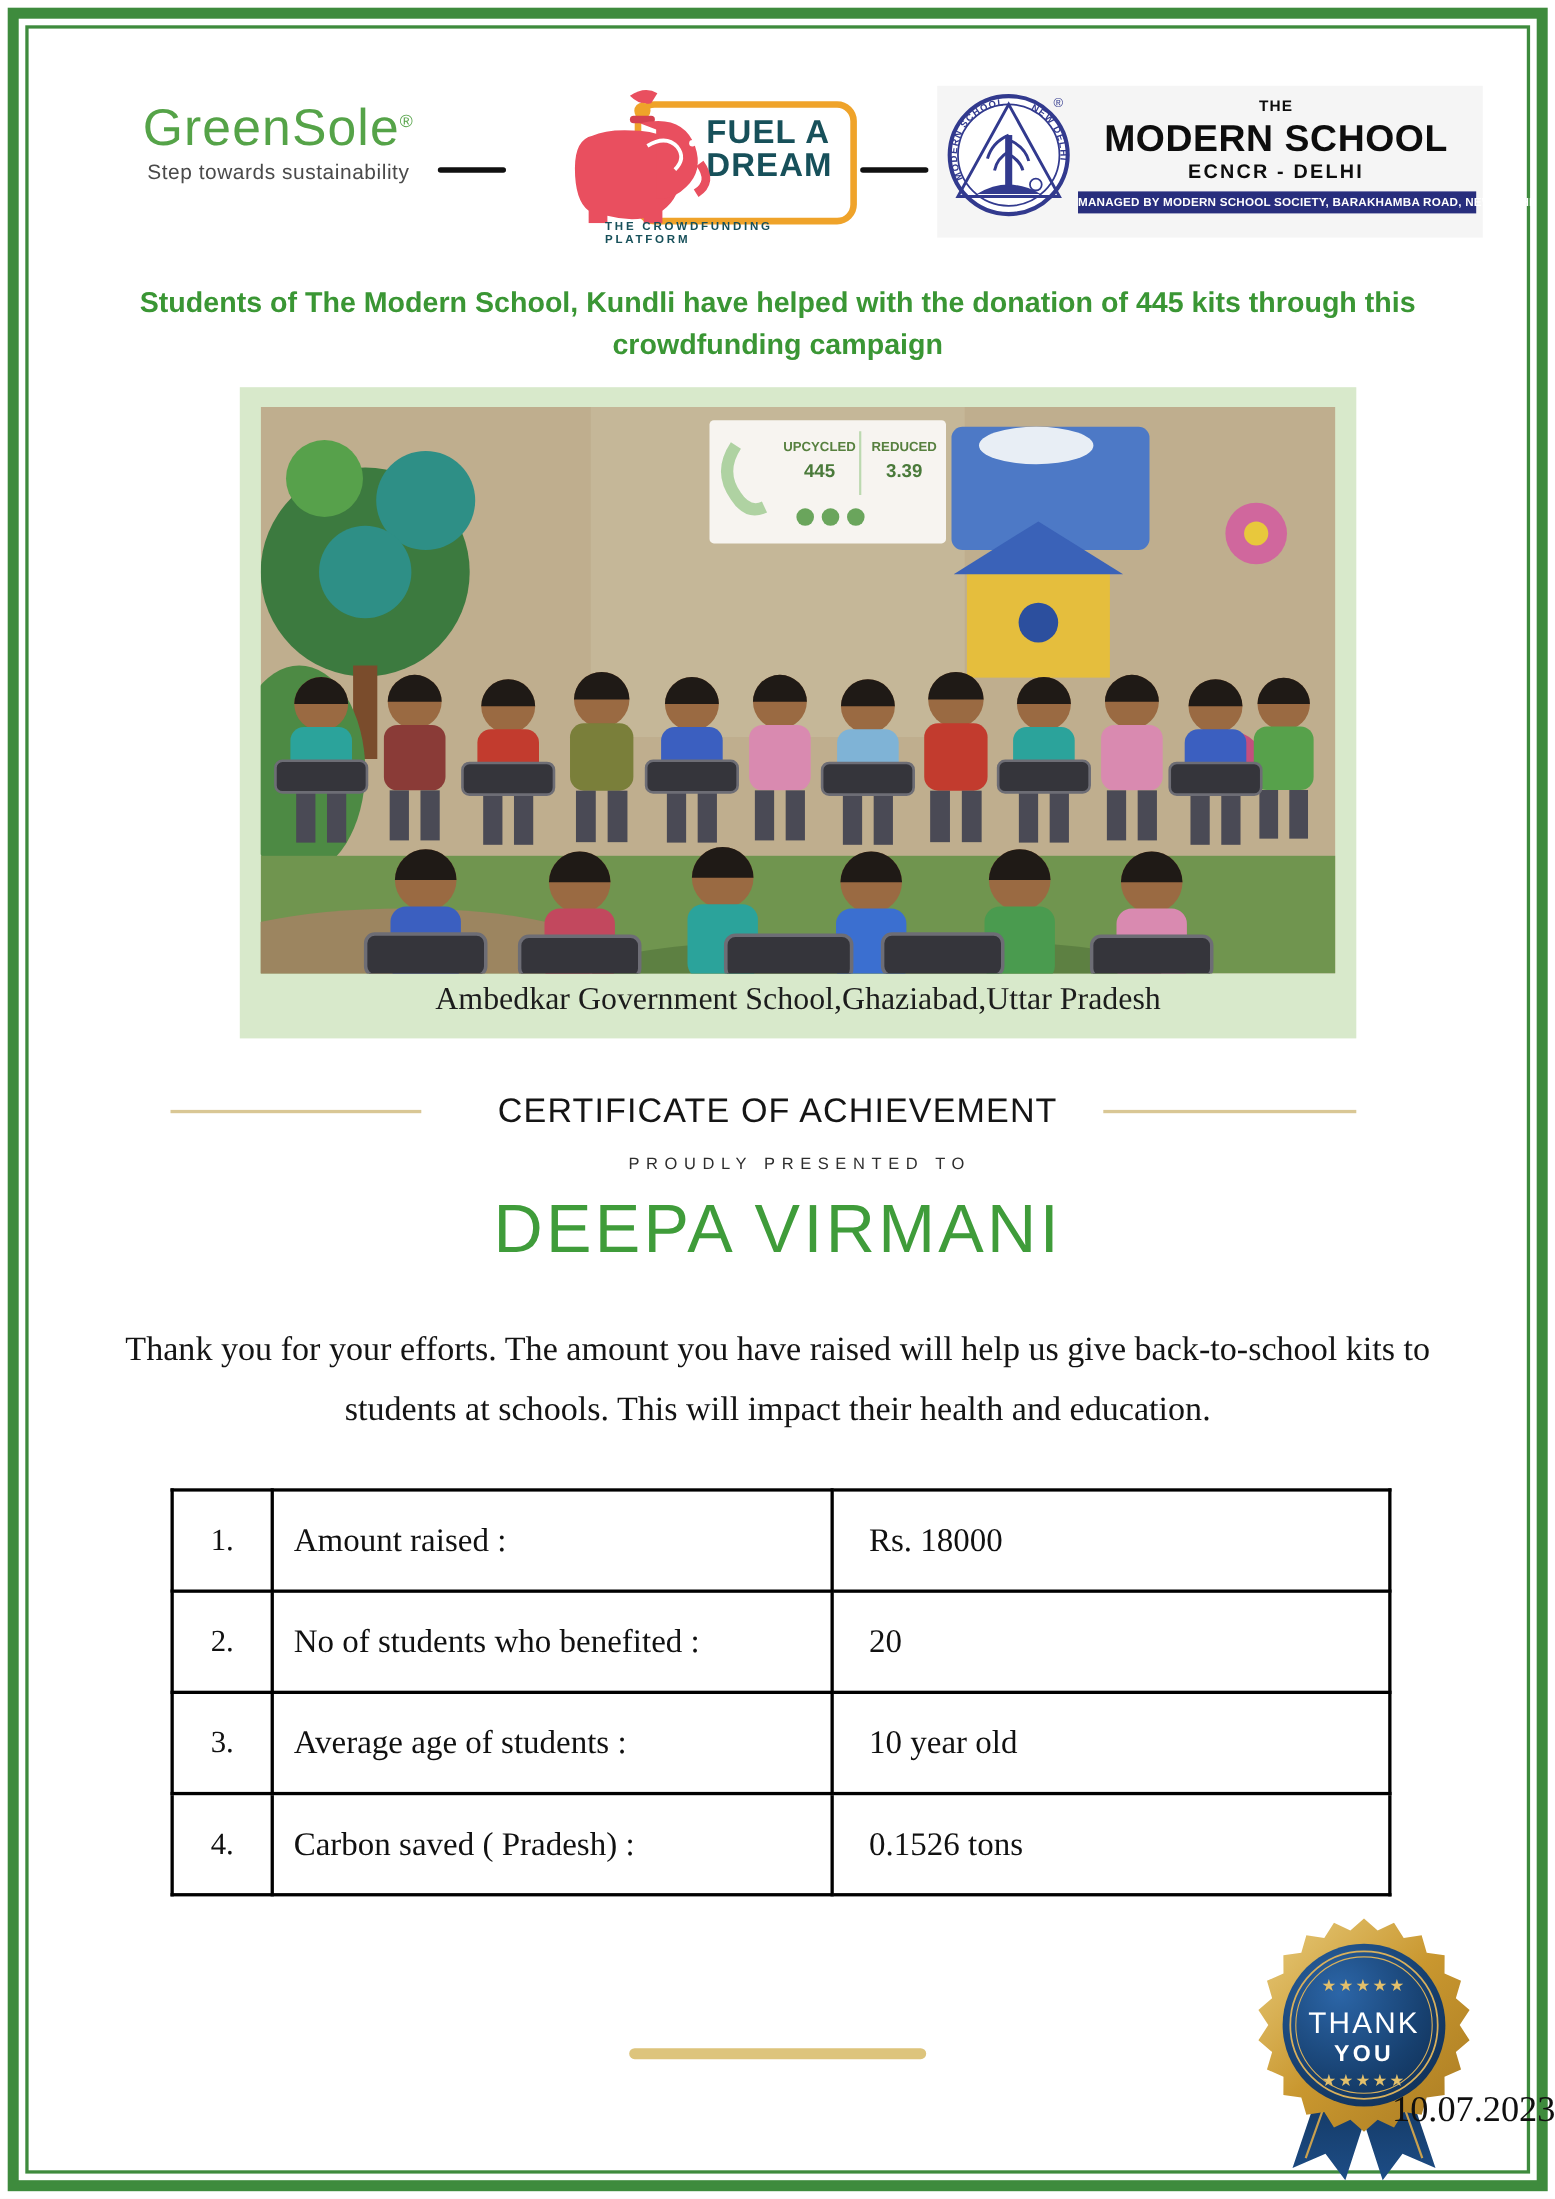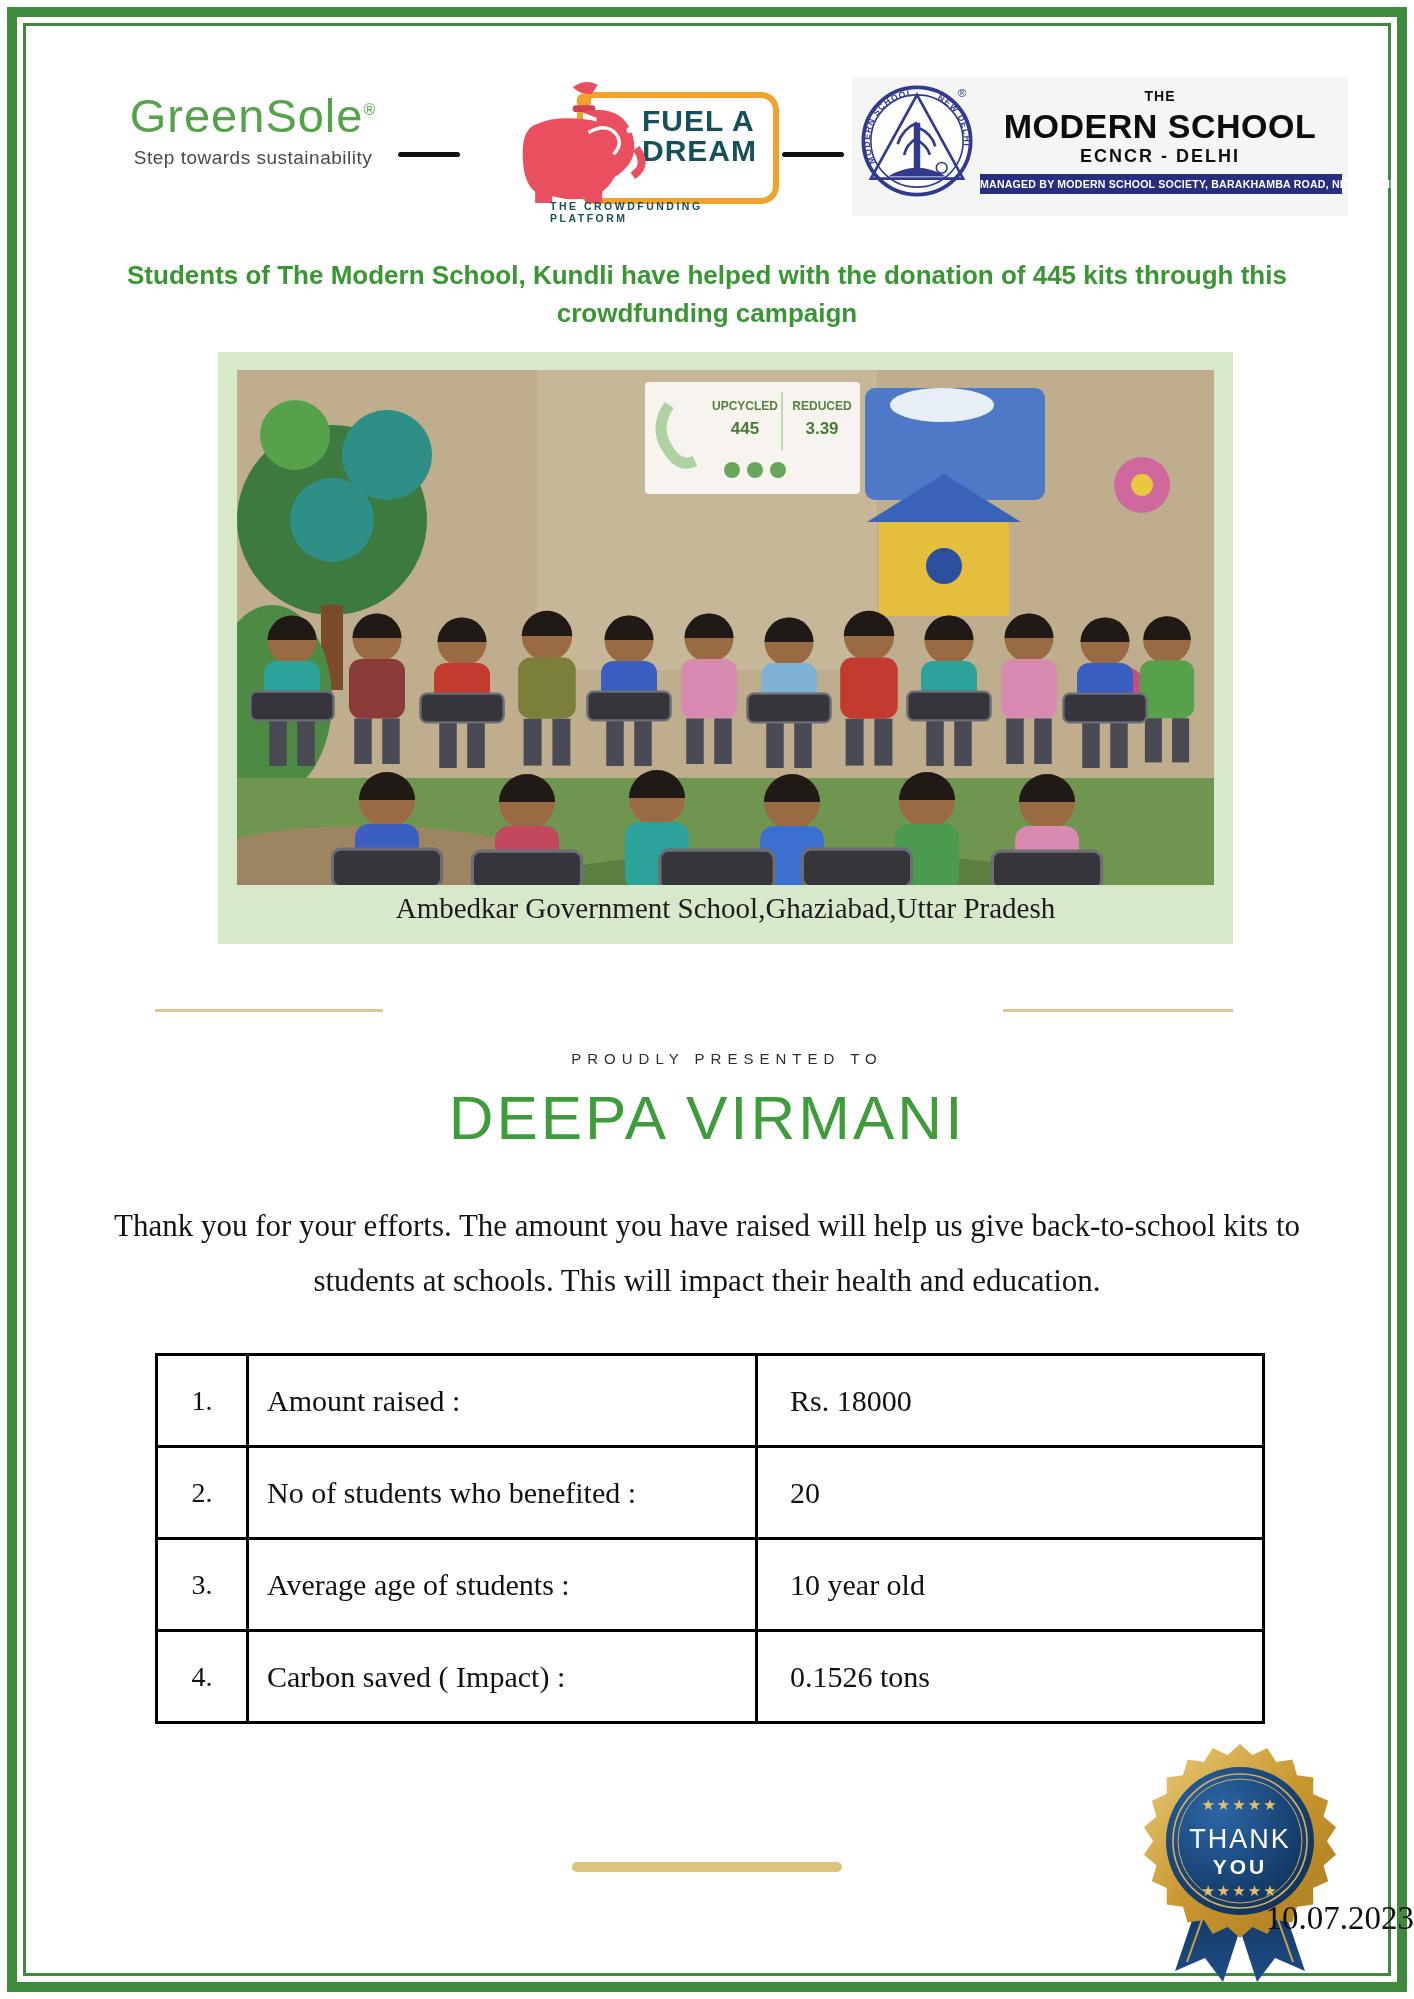--- a/index.html
+++ b/index.html
@@ -247,20 +247,21 @@
         <text class="ph-value" x="585" y="64">3.39</text>
         <circle cx="495" cy="100" r="8" fill="#6aa55c"></circle>
         <circle cx="518" cy="100" r="8" fill="#6aa55c"></circle>
         <circle cx="541" cy="100" r="8" fill="#6aa55c"></circle>
       </g>
     </svg>
     <div class="caption">Ambedkar Government School,Ghaziabad,Uttar Pradesh</div>
   </div>
 
   <div class="tline tline-l"></div>
+  <div class="cert-title">CERTIFICATE OF ACHIEVEMENT</div>
   <div class="tline tline-r"></div>
   <div class="presented">PROUDLY PRESENTED TO</div>
   <div class="recipient">DEEPA VIRMANI</div>
   <div class="message">Thank you for your efforts. The amount you have raised will help us give back-to-school kits to students at schools. This will impact their health and education.</div>
 
   <table class="impact">
     <tbody>
       <tr>
         <td class="c-num">1.</td>
         <td class="c-label">Amount raised :</td>
@@ -271,21 +272,21 @@
         <td class="c-label">No of students who benefited :</td>
         <td class="c-value">20</td>
       </tr>
       <tr>
         <td class="c-num">3.</td>
         <td class="c-label">Average age of students :</td>
         <td class="c-value">10 year old</td>
       </tr>
       <tr>
         <td class="c-num">4.</td>
-        <td class="c-label">Carbon saved ( Impact) :</td>
+        <td class="c-label">Carbon saved ( Pradesh) :</td>
         <td class="c-value">0.1526 tons</td>
       </tr>
     </tbody>
   </table>
 
   <svg class="badge" viewBox="0 0 210 250">
     <defs>
       <linearGradient id="goldG" x1="0" y1="0" x2="1" y2="1">
         <stop offset="0" stop-color="#e9cd7e"></stop>
           <stop offset="0.5" stop-color="#c9972f"></stop>

